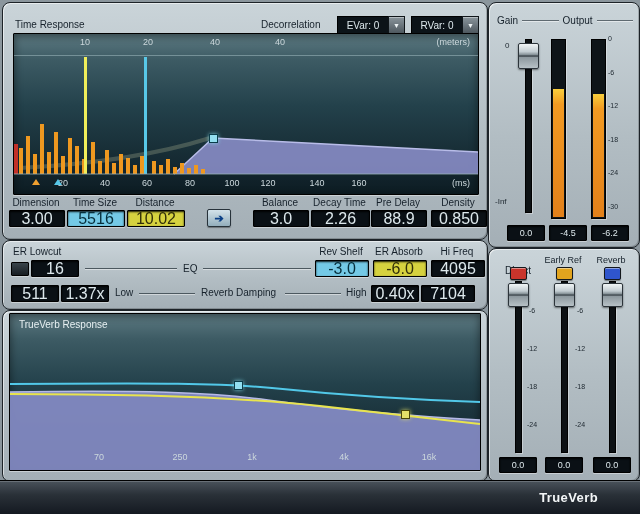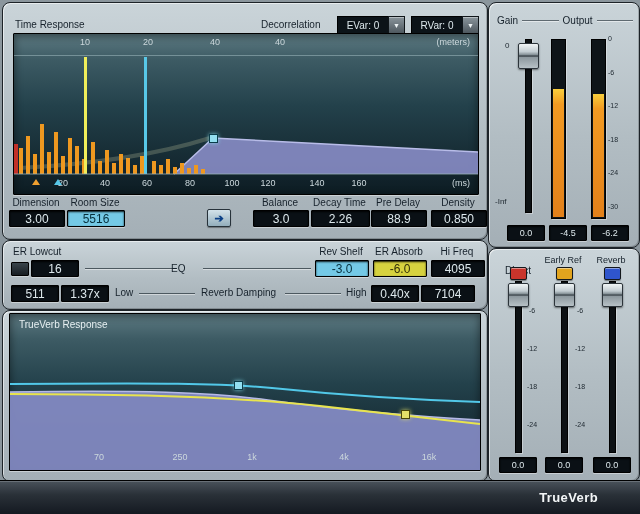--- a/index.html
+++ b/index.html
@@ -7,21 +7,21 @@
        font-family:"Liberation Sans",sans-serif;overflow:hidden;
        -webkit-user-select:none;user-select:none;}
   .section{position:absolute;border:1px solid #1d2328;border-radius:8px;
        background:linear-gradient(180deg,#cad4d9 0%,#b2bdc3 55%,#a4afb6 100%);
        box-shadow:inset 1px 1px 0 rgba(255,255,255,.55), inset -1px -1px 0 rgba(0,0,0,.2);}
   .lbl{position:absolute;font-size:10px;color:#16212b;white-space:nowrap;}
   .lbl.c{text-align:center;}
   .graph{position:absolute;border:1px solid #000;border-radius:1px;
        background:linear-gradient(180deg,#5d7a82 0%,#3d5b64 16%,#23414b 45%,#0d1c23 100%);
        box-shadow:inset 0 2px 8px rgba(0,0,0,.5), 0 1px 0 rgba(255,255,255,.4);}
-  .vbox{position:absolute;background:#0a1015;color:#dde8ec;font-size:12px;
+  .vbox{position:absolute;background:#0a1015;color:#dde8ec;font-size:16px;
        display:flex;align-items:center;justify-content:center;border:1px solid #000;
        border-radius:1px;box-shadow:0 1px 0 rgba(255,255,255,.4), inset 0 1px 2px rgba(0,0,0,.9);}
   .vbox.blue{background:#74c9e6;color:#07303d;}
   .vbox.yellow{background:#d6d23f;color:#32300a;}
   .ddbox{position:absolute;background:#0c1318;color:#dde8ec;font-size:10px;
        display:flex;align-items:center;justify-content:center;border:1px solid #000;
        box-shadow:0 1px 0 rgba(255,255,255,.35);}
   .ddbtn{position:absolute;display:flex;align-items:center;justify-content:center;
        font-size:7px;color:#eef3f5;border:1px solid #10161a;
        background:linear-gradient(180deg,#8a959c,#4e585f);box-shadow:inset 0 1px 0 rgba(255,255,255,.4);}
@@ -129,22 +129,26 @@
       <span class="bunit" style="right:8px;top:144px">(ms)</span>
       <div class="tri" style="left:18px;top:145px;border-bottom:6px solid #f0a030"></div>
       <div class="tri" style="left:40px;top:145px;border-bottom:6px solid #58c8e8"></div>
     </div>
 
     <div class="cg" style="left:6px;width:54px">
       <span class="clab">Dimension</span>
       <div class="vbox">3.00</div>
     </div>
     <div class="cg" style="left:64px;width:56px">
-      <span class="clab">Room Size</span>
+      <span class="clab">Time Size</span>
       <div class="vbox blue">5516</div>
+    </div>
+    <div class="cg" style="left:124px;width:56px">
+      <span class="clab">Distance</span>
+      <div class="vbox yellow">10.02</div>
     </div>
     <div class="linkbtn" style="left:204px;top:206px;width:22px;height:16px">
       <span>➔</span>
     </div>
     <div class="cg" style="left:250px;width:54px">
       <span class="clab">Balance</span>
       <div class="vbox">3.0</div>
     </div>
     <div class="cg" style="left:308px;width:57px">
       <span class="clab">Decay Time</span>
@@ -159,21 +163,21 @@
       <div class="vbox">0.850</div>
     </div>
   </div>
 
   <div class="section" style="left:2px;top:240px;width:484px;height:68px">
     <span class="lbl" style="left:10px;top:5px">ER Lowcut</span>
     <div class="toggle" style="left:8px;top:21px;width:16px;height:12px"></div>
     <div class="vbox" style="left:28px;top:19px;width:46px;height:15px">16</div>
 
     <div class="eqline" style="left:82px;top:27px;width:92px"></div>
-    <span class="lbl" style="left:168px;top:22px">EQ</span>
+    <span class="lbl" style="left:180px;top:22px">EQ</span>
     <div class="eqline" style="left:200px;top:27px;width:108px"></div>
 
     <span class="lbl c" style="left:312px;top:5px;width:52px">Rev Shelf</span>
     <div class="vbox blue" style="left:312px;top:19px;width:52px;height:15px">-3.0</div>
     <span class="lbl c" style="left:370px;top:5px;width:52px">ER Absorb</span>
     <div class="vbox yellow" style="left:370px;top:19px;width:52px;height:15px">-6.0</div>
     <span class="lbl c" style="left:428px;top:5px;width:52px">Hi Freq</span>
     <div class="vbox" style="left:428px;top:19px;width:52px;height:15px">4095</div>
 
     <div class="vbox" style="left:8px;top:44px;width:46px;height:15px">511</div>

